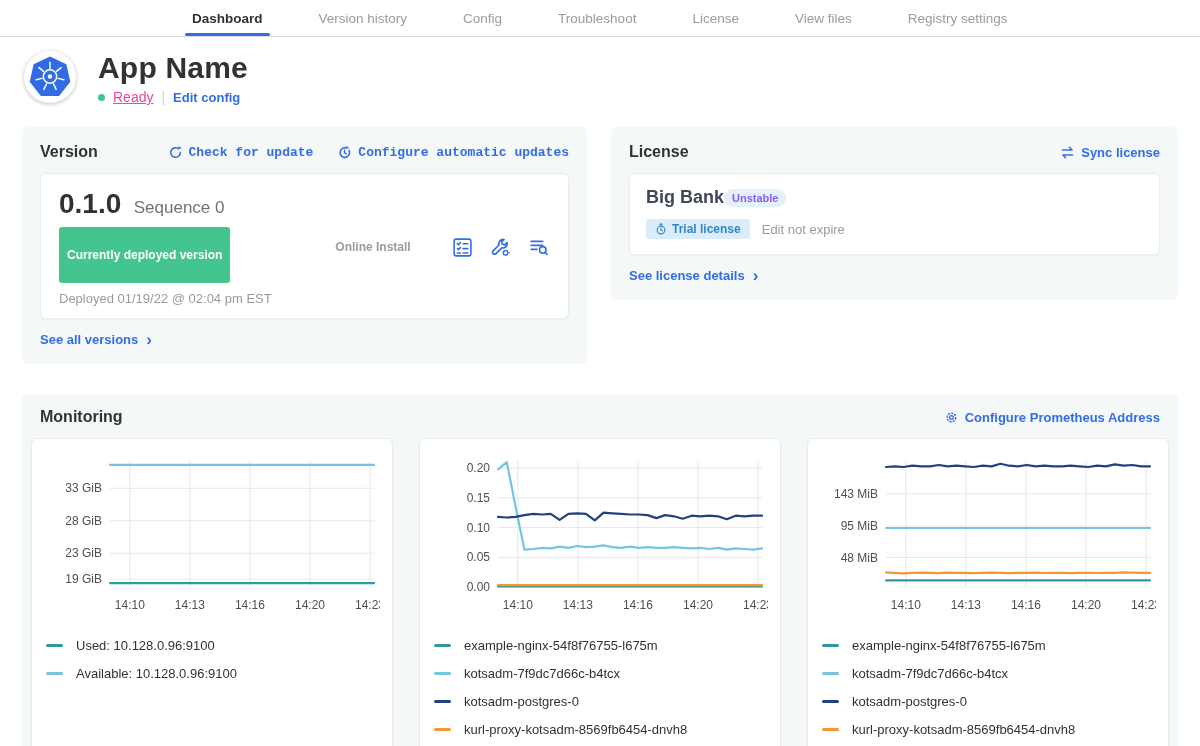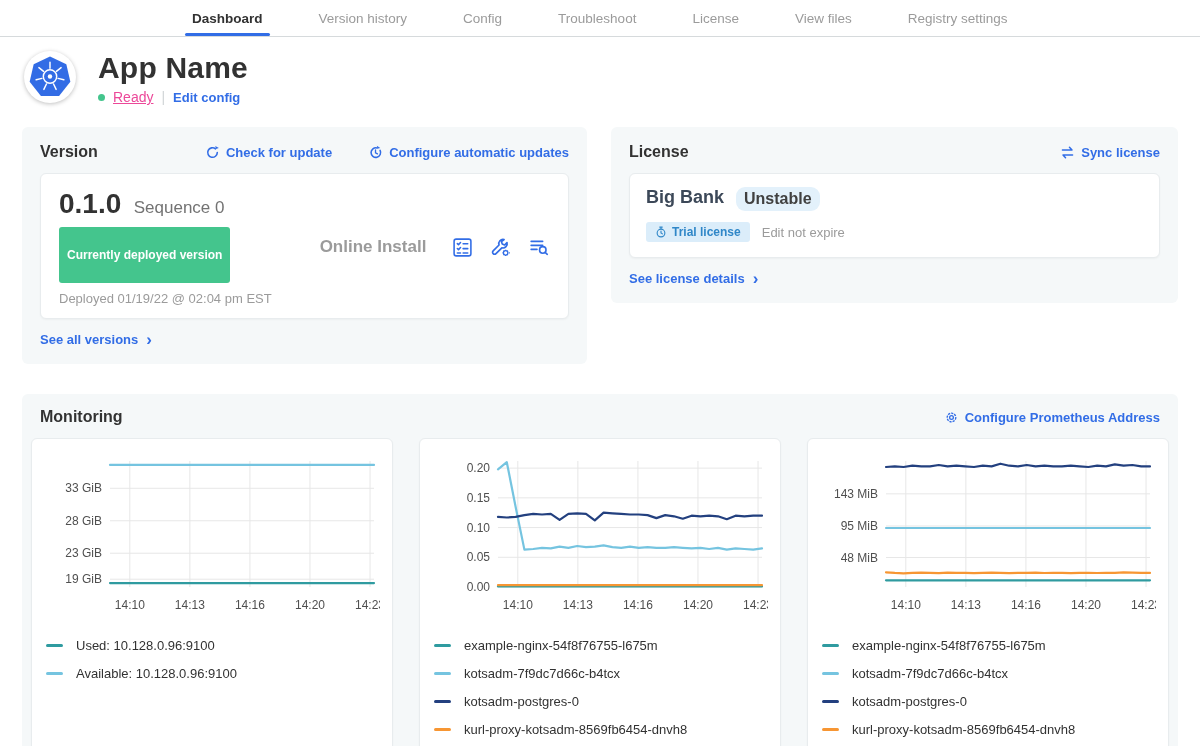--- a/index.html
+++ b/index.html
@@ -25,40 +25,40 @@
   .vsep { color:#d0d4d6; font-size:14px; }
   a.blue-link { color:#326de6; text-decoration:none; font-weight:600; font-size:13px;
     display:inline-flex; align-items:center; gap:6px; cursor:pointer; white-space:nowrap; }
   .edit-config { font-size:13.5px; }
   
   .cards-row { display:grid; grid-template-columns:565px 1fr; gap:24px;
     align-items:start; margin-top:22px; }
   .card { background:#f5f8f9; border-radius:6px; padding:16px 18px; }
   .card-head { display:flex; align-items:center; justify-content:space-between; margin-bottom:12px; }
   .card-head h2 { font-size:16px; font-weight:700; }
-  .head-links { display:flex; gap:36px; }
+  .head-links { display:flex; gap:24px;font-family:Liberation Mono, monospace; }
   .inner-card { background:#fff; border:1px solid #e8ecee; border-radius:6px;
     box-shadow:0 1px 2px rgba(0,0,0,.04); }
   .version-inner { display:flex; align-items:center; padding:14px 18px 12px 18px; }
   .v-left { min-width:235px; }
   .v-num { font-size:28px; font-weight:700; }
   .v-seq { font-size:17px; color:#737373; margin-left:8px; }
   .badge-green { display:inline-block; background:#44c58d; color:#fff; font-size:12px;
     font-weight:700; padding:21px 8px; border-radius:3px; margin:7px 0 8px 0; }
   .deployed { font-size:13px; color:#9b9b9b; }
-  .v-mid { flex:1; text-align:center; font-size:17px; font-weight:600; color:#9b9b9b; }
+  .v-mid { flex:1; text-align:center; font-size:12px; font-weight:600; color:#9b9b9b; }
   .v-icons { display:flex; align-items:center; gap:17px; }
   .icon-btn { background:none; border:none; cursor:pointer; padding:0; display:flex; }
   .see-link { margin-top:13px; display:inline-flex; }
   .chev { font-size:17px; line-height:10px; font-weight:700; margin-left:2px; }
   
   .license-inner { padding:13px 16px 15px 16px; }
-  .lic-row1 { display:flex; gap:12px; }
+  .lic-row1 { display:flex; align-items:center; gap:0; }
   .lic-name { font-size:18px; font-weight:700; color:#3c4858; }
-  .badge-channel { background:#e3f1fb; color:#404040; font-size:16px; font-weight:600;
+  .badge-channel { background:#e3f1fb; color:#8b5cf6; font-size:11px; font-weight:600;
     padding:3px 8px; border-radius:9px; }
   .lic-row2 { display:flex; align-items:center; gap:12px; margin-top:11px; }
   .badge-trial { background:#dbedfa; color:#3087c8; font-size:12px; font-weight:700;
     padding:3px 9px; border-radius:3px; display:inline-flex; align-items:center; gap:5px; }
   .expire { font-size:13px; color:#9b9b9b; }
   
   .monitoring { margin-top:30px; padding:14px 8px 12px 8px; }
   .monitoring .card-head { margin:0 10px 12px 10px; }
   .charts { display:flex; gap:26px; justify-content:center; }
   .chart-card { background:#fff; border:1px solid #e8ecee; border-radius:6px;

